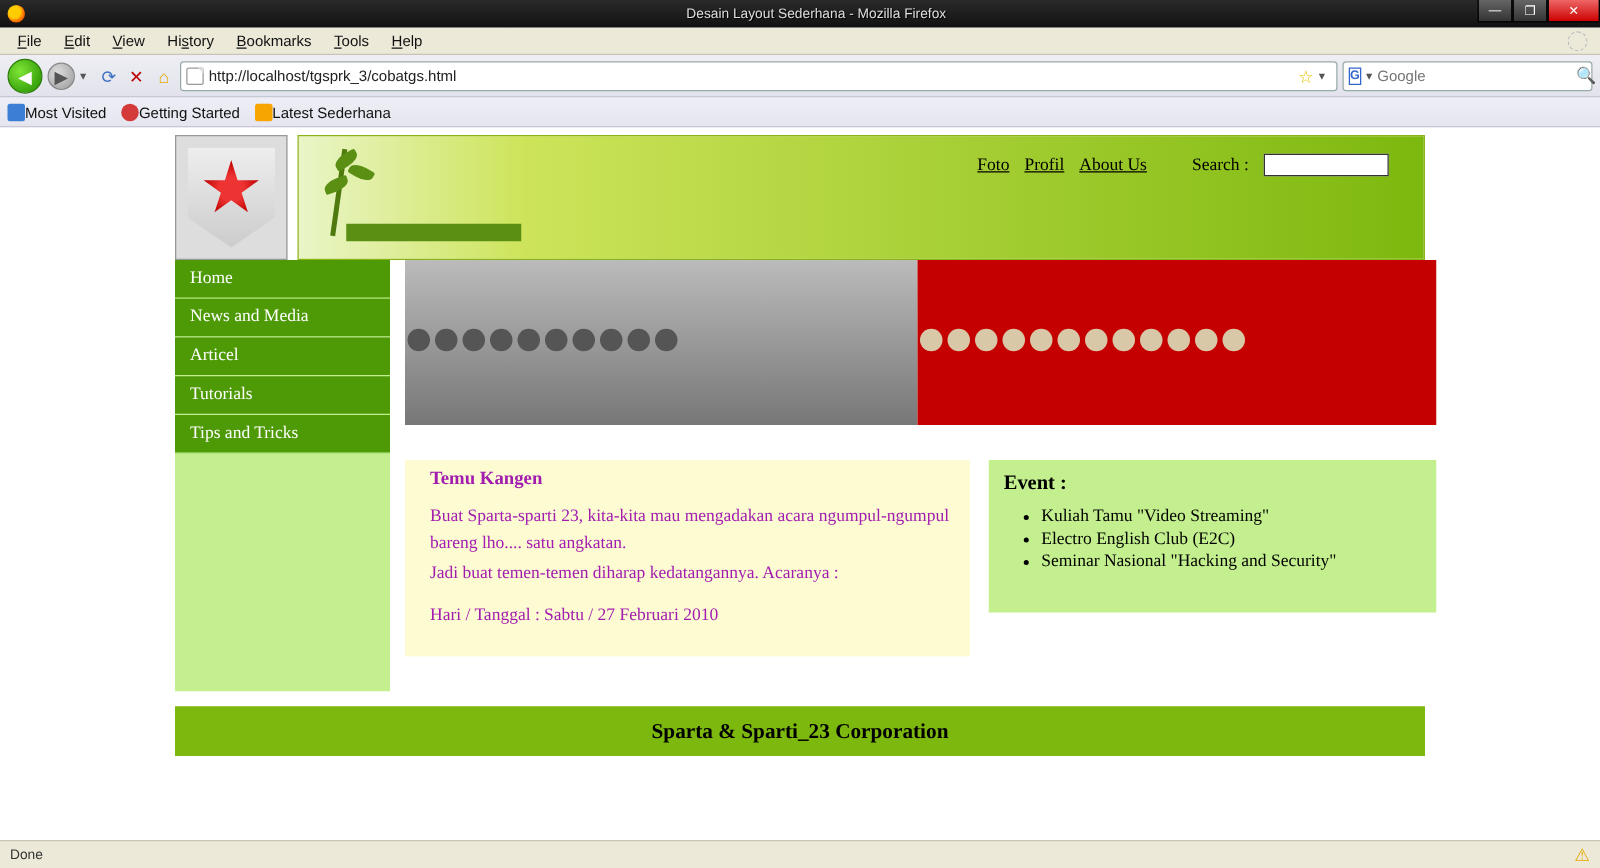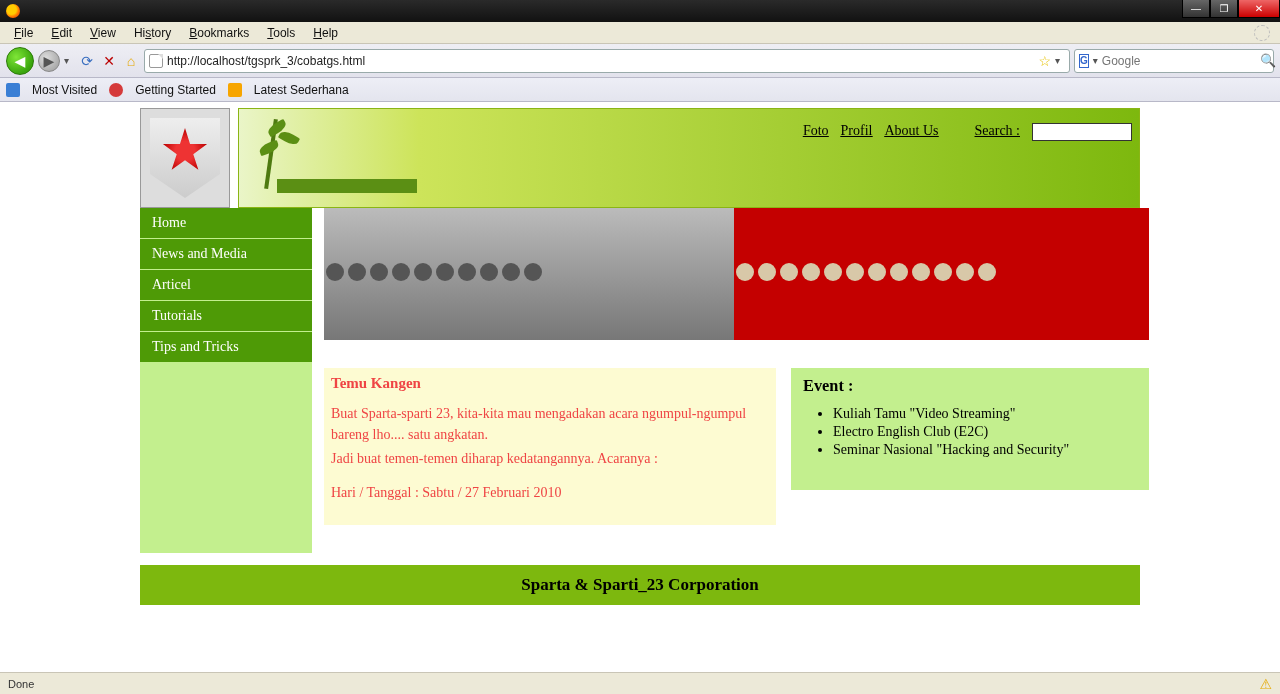--- a/index.html
+++ b/index.html
@@ -37,21 +37,21 @@
   .page-icon { width:14px; height:14px; background:#fff; border:1px solid #999; border-radius:2px; position:relative;}
   .page-icon::after{content:"";position:absolute;right:-1px;top:-1px;border-top:5px solid #ddd;border-left:5px solid transparent;}
   .urlbar input { flex:1; border:none; outline:none; font-size:12px; color:#222; background:transparent; }
   .star { color:#e6c200; font-size:14px; }
   .searchbox { width:200px; height:24px; background:#fff; border:1px solid #9aa; border-radius:3px; display:flex; align-items:center; padding:0 4px; gap:4px;}
   .searchbox .g { width:14px; height:14px; border:1px solid #36c; color:#36c; font-weight:bold; font-size:10px; display:flex; align-items:center; justify-content:center;}
   .searchbox input { flex:1; border:none; outline:none; font-size:12px; color:#be185d; background:transparent;}
   .mag { color:#5577aa; font-size:13px; }
 
   .bookmarksbar { height:24px; background:linear-gradient(#edeef6,#e4e5ee); display:flex; align-items:center; padding:0 6px; gap:12px; border-bottom:1px solid #b8b8c8;}
-  .bm { display:flex; align-items:flex-start; gap:12px; color:#111; }
+  .bm { display:flex; align-items:flex-start; gap:0; color:#111; }
   .bm .ico { width:14px; height:14px; border-radius:2px; }
   .ico.mv { background:#3a7fd5; }
   .ico.gs { background:#d53a3a; border-radius:50%; }
   .ico.lh { background:#f7a500; }
 
   
   .viewport { background:#fff; padding: 6px 0 0 0; height: calc(100% - 22px - 22px - 34px - 24px - 22px); overflow:hidden;}
   .page { width:1000px; margin:0 auto; font-family: Georgia, "Times New Roman", serif; }
 
   .header-row { display:flex; gap:8px; }
@@ -59,35 +59,35 @@
   .shield { width:70px; height:80px; background:linear-gradient(#eee,#ccc); clip-path: polygon(0 0,100% 0,100% 70%,50% 100%,0 70%); position:relative;}
   .shield::before{content:"";position:absolute;left:12px;top:10px;width:46px;height:46px;background:radial-gradient(circle,#e33 30%,#b00 70%);clip-path: polygon(50% 0,61% 35%,98% 35%,68% 57%,79% 91%,50% 70%,21% 91%,32% 57%,2% 35%,39% 35%);}
   .banner { flex:1; height:100px; background: linear-gradient(90deg,#eaf5c8 0%, #cde45a 20%, #7db80e 100%); position:relative; border:1px solid #8ab515;}
   .branch { position:absolute; left:10px; top:6px; width:160px; height:88px; }
   .branch .stem{position:absolute;left:20px;top:4px;width:4px;height:70px;background:#4e7a10;transform:rotate(8deg);}
   .branch .leaf{position:absolute;width:20px;height:10px;background:#5b8f14;border-radius:60% 10% 60% 10%;}
   .branch .l1{left:18px;top:8px;transform:rotate(-30deg);}
   .branch .l2{left:30px;top:18px;transform:rotate(30deg);}
   .branch .l3{left:10px;top:28px;transform:rotate(-20deg);}
   .branch .bar{position:absolute;left:28px;bottom:10px;width:140px;height:14px;background:#5b8f14;}
-  .banner .links { position:absolute; right:7px; top:14px; display:flex; align-items:flex-start; gap:12px; font-size:14px;text-decoration:underline;}
+  .banner .links { position:absolute; right:28px; top:14px; display:flex; align-items:flex-end; gap:12px; font-size:14px;}
   .banner .links a { color:#000; text-decoration: underline; }
   .banner .links .label { color:#000; margin-left:24px;}
   .banner .links input { width:100px; height:18px; border:1px solid #333; background:#fff; }
 
   .leftnav { width:172px; }
   .leftnav .item { background:#4e9a06; color:#fff; font-size:14px; padding:7px 12px; border-bottom:1px solid #c3ef8e; font-family: Georgia, serif;}
   .lightpad { background:#c3ef8e; height:190px; margin-top:0;}
   .photo { flex:1; background:#888; position:relative; overflow:hidden;}
   .photo.bw { background: linear-gradient(#bbb,#777); filter: grayscale(100%);}
   .photo.red { background:#c40000; }
   .silh { position:absolute; bottom:0; width:100%; height:60%; }
   .silh .head { width:18px;height:18px;border-radius:50%;background:#555;display:inline-block;margin:2px;}
   .photo.red .silh .head{background:#d8c8a8;}
-  .article { background:#fdfbd2; border:1px solid #fdfbd2; padding:6px 10px 16px 6px; font-size:14px; color:#ef4444; width:452px;}
+  .article { background:#fdfbd2; border:1px solid #fdfbd2; padding:6px 10px 16px 19px; font-size:14px; color:#a21caf; width:452px;}
   .article h3 { font-size:15px; font-weight:bold; margin-bottom:12px;}
   .article p { margin-bottom:4px; line-height:1.45;}
   .eventbox { background:#c3ef8e; width:358px; padding:8px 12px 30px 12px; font-size:14px;}
   .eventbox h3 { font-weight:bold; margin-bottom:10px;}
   .eventbox ul { list-style:disc; padding-left:30px; }
   .eventbox li { margin:2px 0;}
 
   .footer { margin-top:12px; height:40px; background:#7db80e; display:flex; align-items:center; justify-content:center; font-size:17px; font-weight:bold; font-family: Georgia, serif;}
 
   
@@ -109,20 +109,21 @@
   .photostrip .photo:last-child{flex:1;}
   .body-grid .article { grid-column:2; grid-row:2; }
   .body-grid .eventbox { grid-column:3; grid-row:2; }
 
 </style>
 </head>
 <body>
 
 <div class="titlebar">
   <div class="ff-icon"></div>
+  <div class="title">Desain Layout Sederhana - Mozilla Firefox</div>
   <div class="winbtns">
     <div class="winbtn">
         <span>—</span>
       </div>
     <div class="winbtn">
         <span>❐</span>
       </div>
     <div class="winbtn close">
         <span>✕</span>
       </div>

